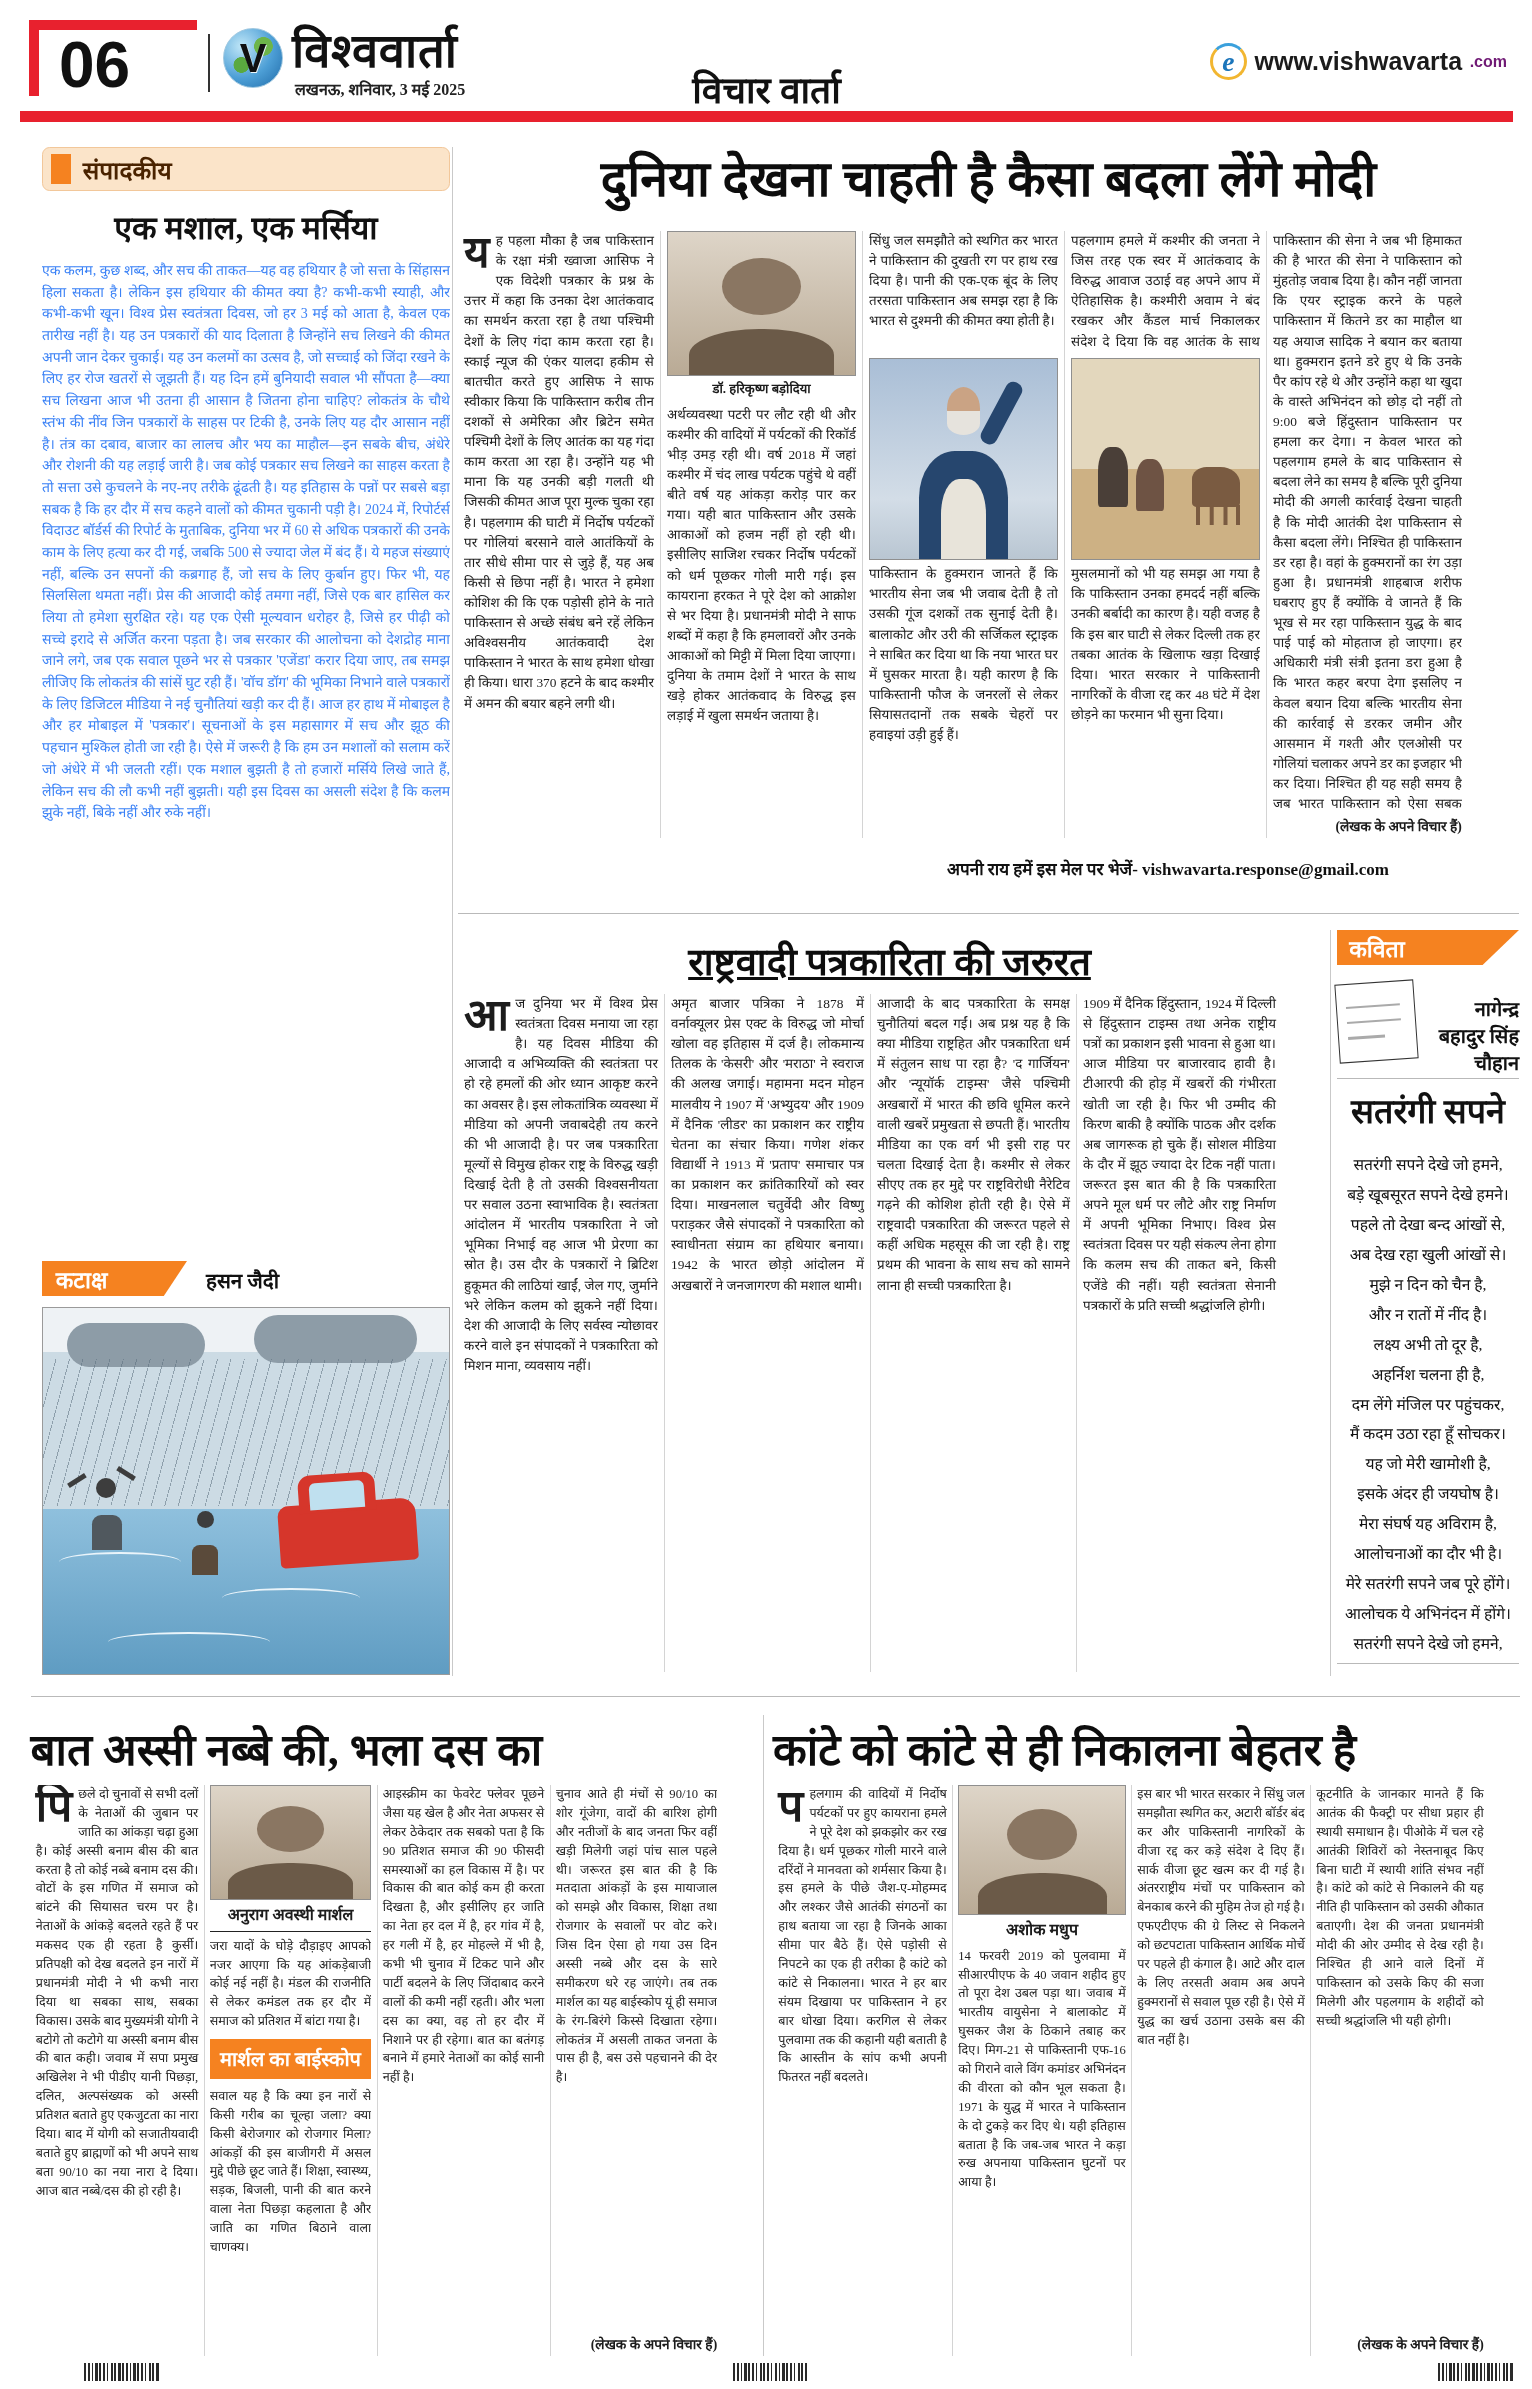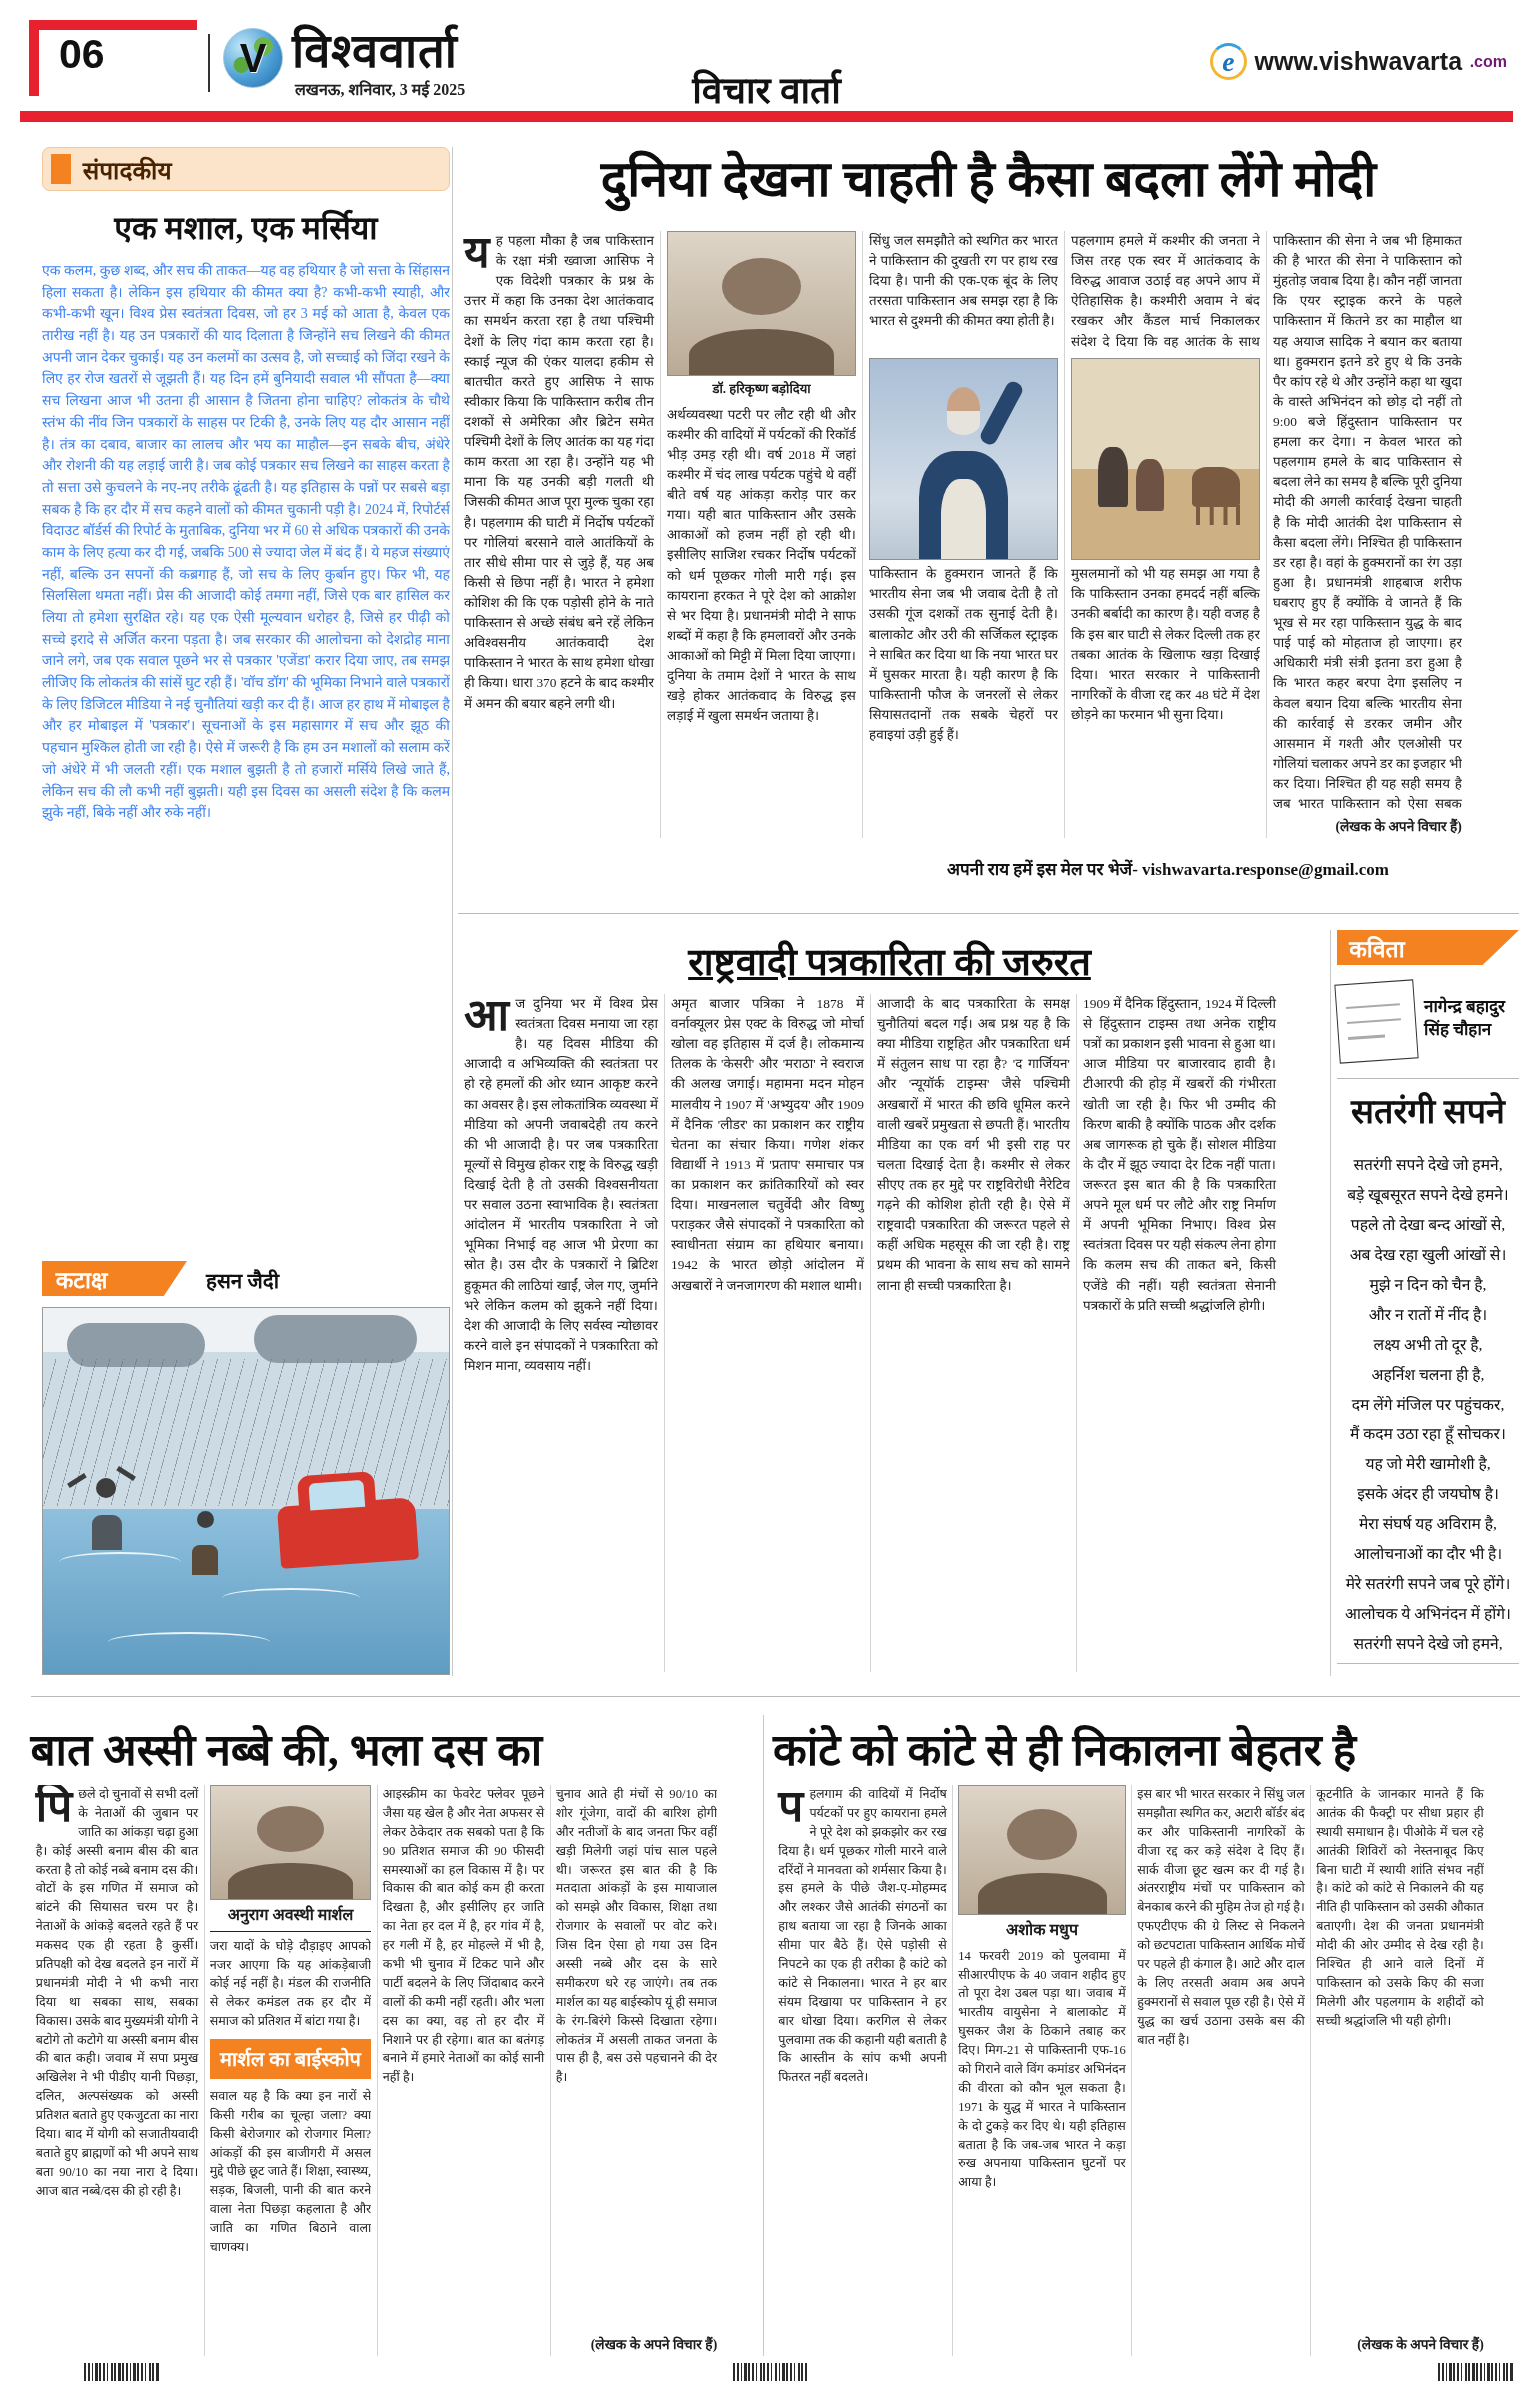--- a/index.html
+++ b/index.html
@@ -3,21 +3,21 @@
 <meta charset="utf-8">
 <style>
   html,body{margin:0;padding:0;background:#e9e9e9;}
   #page{position:relative;width:1533px;height:2389px;background:#ffffff;margin:0 auto;
         font-family:"Liberation Serif","DejaVu Serif",serif;color:#111;overflow:hidden;}
   [data-name]{box-sizing:border-box;}
 
   
   .pn-box{position:absolute;left:29px;top:20px;width:168px;height:76px;
           border-top:10px solid #e8212e;border-left:10px solid #e8212e;}
-  .pn-num{font-size:41px;font-weight:bold;line-height:.95;padding:4.6px 0 0 20px;font-family:"Liberation Sans",sans-serif;}
+  .pn-num{font-size:64px;font-weight:bold;line-height:.95;padding:4.6px 0 0 20px;font-family:"Liberation Sans",sans-serif;}
   .hd-sep{position:absolute;left:208px;top:34px;width:1.5px;height:58px;background:#333;}
   .globe{position:absolute;left:223px;top:27.5px;width:60px;height:60px;border-radius:50%;
          background:
            radial-gradient(circle at 68% 30%,#6db54a 0 16%,transparent 17%),
            radial-gradient(circle at 30% 62%,#5aa93f 0 14%,transparent 15%),
            radial-gradient(circle at 30% 30%,#bfe6f7,#4d9fd6 55%,#1f6aa8);
          display:flex;align-items:center;justify-content:center;border:0.8px solid #9ec7e0;}
   .globe span{font-size:40px;font-weight:bold;color:#101010;font-family:"Liberation Sans",sans-serif;
               text-shadow:0.8px 0.8px 0 #e8f4fb;line-height:1;}
   .masthead{position:absolute;left:292px;top:17px;font-size:47px;font-weight:bold;letter-spacing:0.8px;}
@@ -124,22 +124,22 @@
 
   
   .poem-banner{position:absolute;left:1337px;top:930px;width:182px;height:35px;background:#f58220;
                clip-path:polygon(0 0,100% 0,80% 100%,0 100%);display:flex;align-items:center;
                color:#fff;font-weight:bold;font-size:23px;padding-left:12.2px;}
   .poem-authbox{position:absolute;left:1337px;top:982px;width:182px;height:92px;}
   .sketch{position:absolute;left:0;top:0;width:79px;height:79px;background:#fff;border:1.5px solid #333;
           transform:rotate(-4deg);}
   .sketch i{position:absolute;left:12%;width:70%;height:2.3px;background:#aaa;}
   .sketch i:nth-child(1){top:28%;} .sketch i:nth-child(2){top:48%;} .sketch i:nth-child(3){top:68%;width:48%;}
-  .poem-author{position:absolute;right:0;top:13.7px;width:95px;text-align:left;
-               font-size:17px;font-weight:bold;line-height:1.35;}
+  .poem-author{position:absolute;right:0;top:13.7px;width:95px;text-align:right;
+               font-size:20px;font-weight:bold;line-height:1.35;}
   .poem-title{position:absolute;left:1337px;top:1087px;width:182px;text-align:center;font-size:34px;font-weight:bold;}
   .poem-lines{position:absolute;left:1337px;top:1150px;width:182px;height:504px;overflow:hidden;
               text-align:center;font-size:15.6px;line-height:1.92;white-space:pre-line;}
 
   
   .a3-headline{position:absolute;left:30.5px;top:1715px;width:725px;font-size:44px;}
   .a3-body{position:absolute;left:30.5px;top:1785px;width:725px;height:571px;}
   .a3-body .col{width:173px;padding:0 5.3px;font-size:12.6px;}
   .subhead-box{background:#f58220;color:#fff;font-weight:bold;font-size:20px;text-align:center;
                padding:5.3px 3.1px;margin:7.6px 0;}

